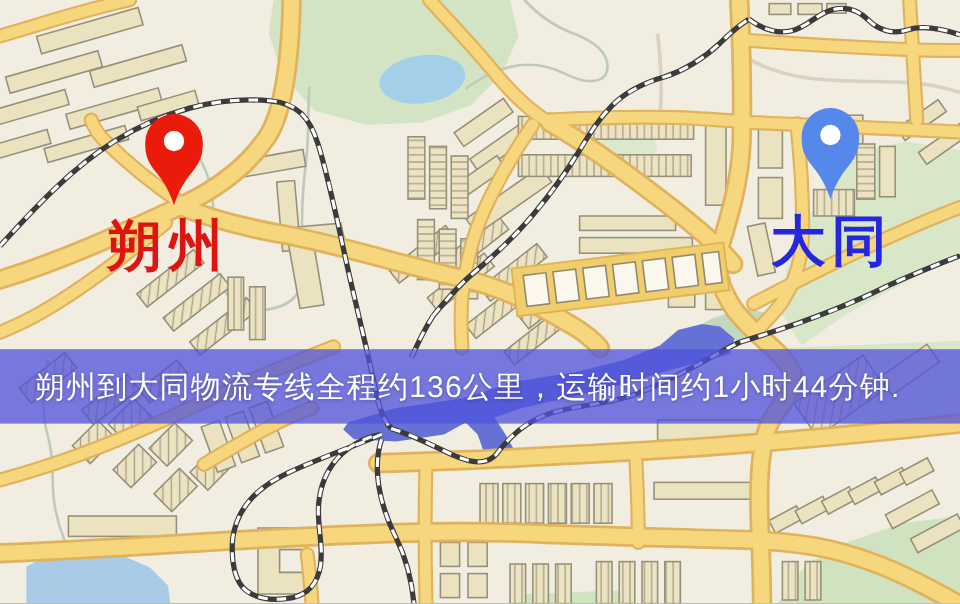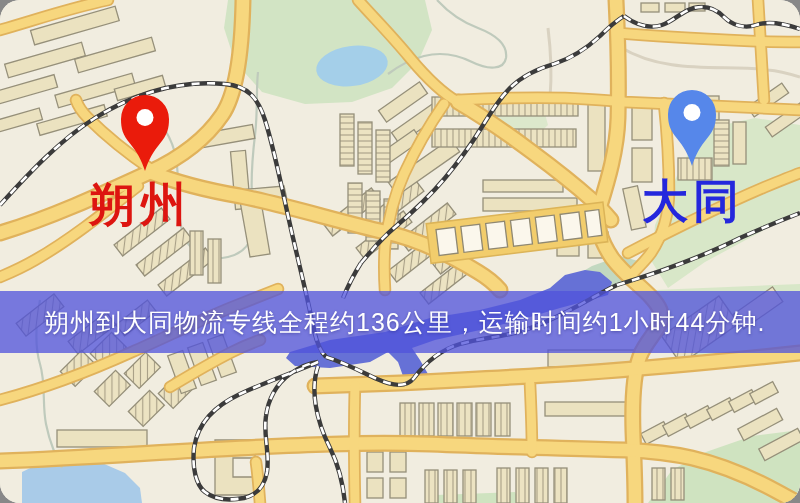--- a/index.html
+++ b/index.html
@@ -1,17 +1,17 @@
 <!DOCTYPE html>
 <html><head>
 <meta charset="utf-8">
 <style>
   html,body{margin:0;padding:0;background:#888;}
   .stage{position:relative;width:800px;height:503px;overflow:hidden;
-         font-family:"Liberation Sans","DejaVu Sans",sans-serif;background:#f1ede0;border-radius:20px;}
+         font-family:"Liberation Sans","DejaVu Sans",sans-serif;background:#f1ede0;}
   .stage svg{position:absolute;left:0;top:0;}
   
   .case{fill:none;stroke:#e0b25c;stroke-width:12.5;stroke-linecap:round;}
   .case .w{stroke-width:17;}
   .fillr{fill:none;stroke:#f7d77e;stroke-width:9;stroke-linecap:round;}
   .fillr .w{stroke-width:12.5;}
   
   .rwb{fill:none;stroke:#3b3b3b;stroke-width:4.4;}
   .rwd{fill:none;stroke:#ffffff;stroke-width:2.6;stroke-dasharray:8 7.5;}
   
@@ -19,21 +19,21 @@
   .bV{fill:url(#pV);stroke:#96907a;stroke-width:1.3;}
   .bH{fill:url(#pH);stroke:#96907a;stroke-width:1.3;}
   .bD{fill:url(#pD);stroke:#96907a;stroke-width:1.3;}
   .stream{fill:none;stroke:#bfcabc;stroke-width:2.2;}
   .grayroad{fill:none;stroke:#d9d2c1;stroke-width:3;}
   .city{font-size:46px;font-weight:bold;letter-spacing:5px;
         font-family:"Liberation Sans","DejaVu Sans",sans-serif;}
   
   .banner{position:absolute;left:0;top:291px;width:800px;height:62px;
           background:rgba(80,83,220,0.76);display:flex;align-items:center;
-          box-sizing:border-box;padding-left:44px;}
+          box-sizing:border-box;padding-left:29px;}
   .banner span{color:#fff;font-size:25px;letter-spacing:1px;font-weight:500;
           text-shadow:0 1px 3px rgba(30,30,110,0.45);white-space:nowrap;}
 </style>
 </head>
 <body>
 
 <div class="stage">
 <svg width="800" height="503" viewBox="0 0 800 503">
   <defs>
     <pattern id="pV" width="6" height="6" patternUnits="userSpaceOnUse">

